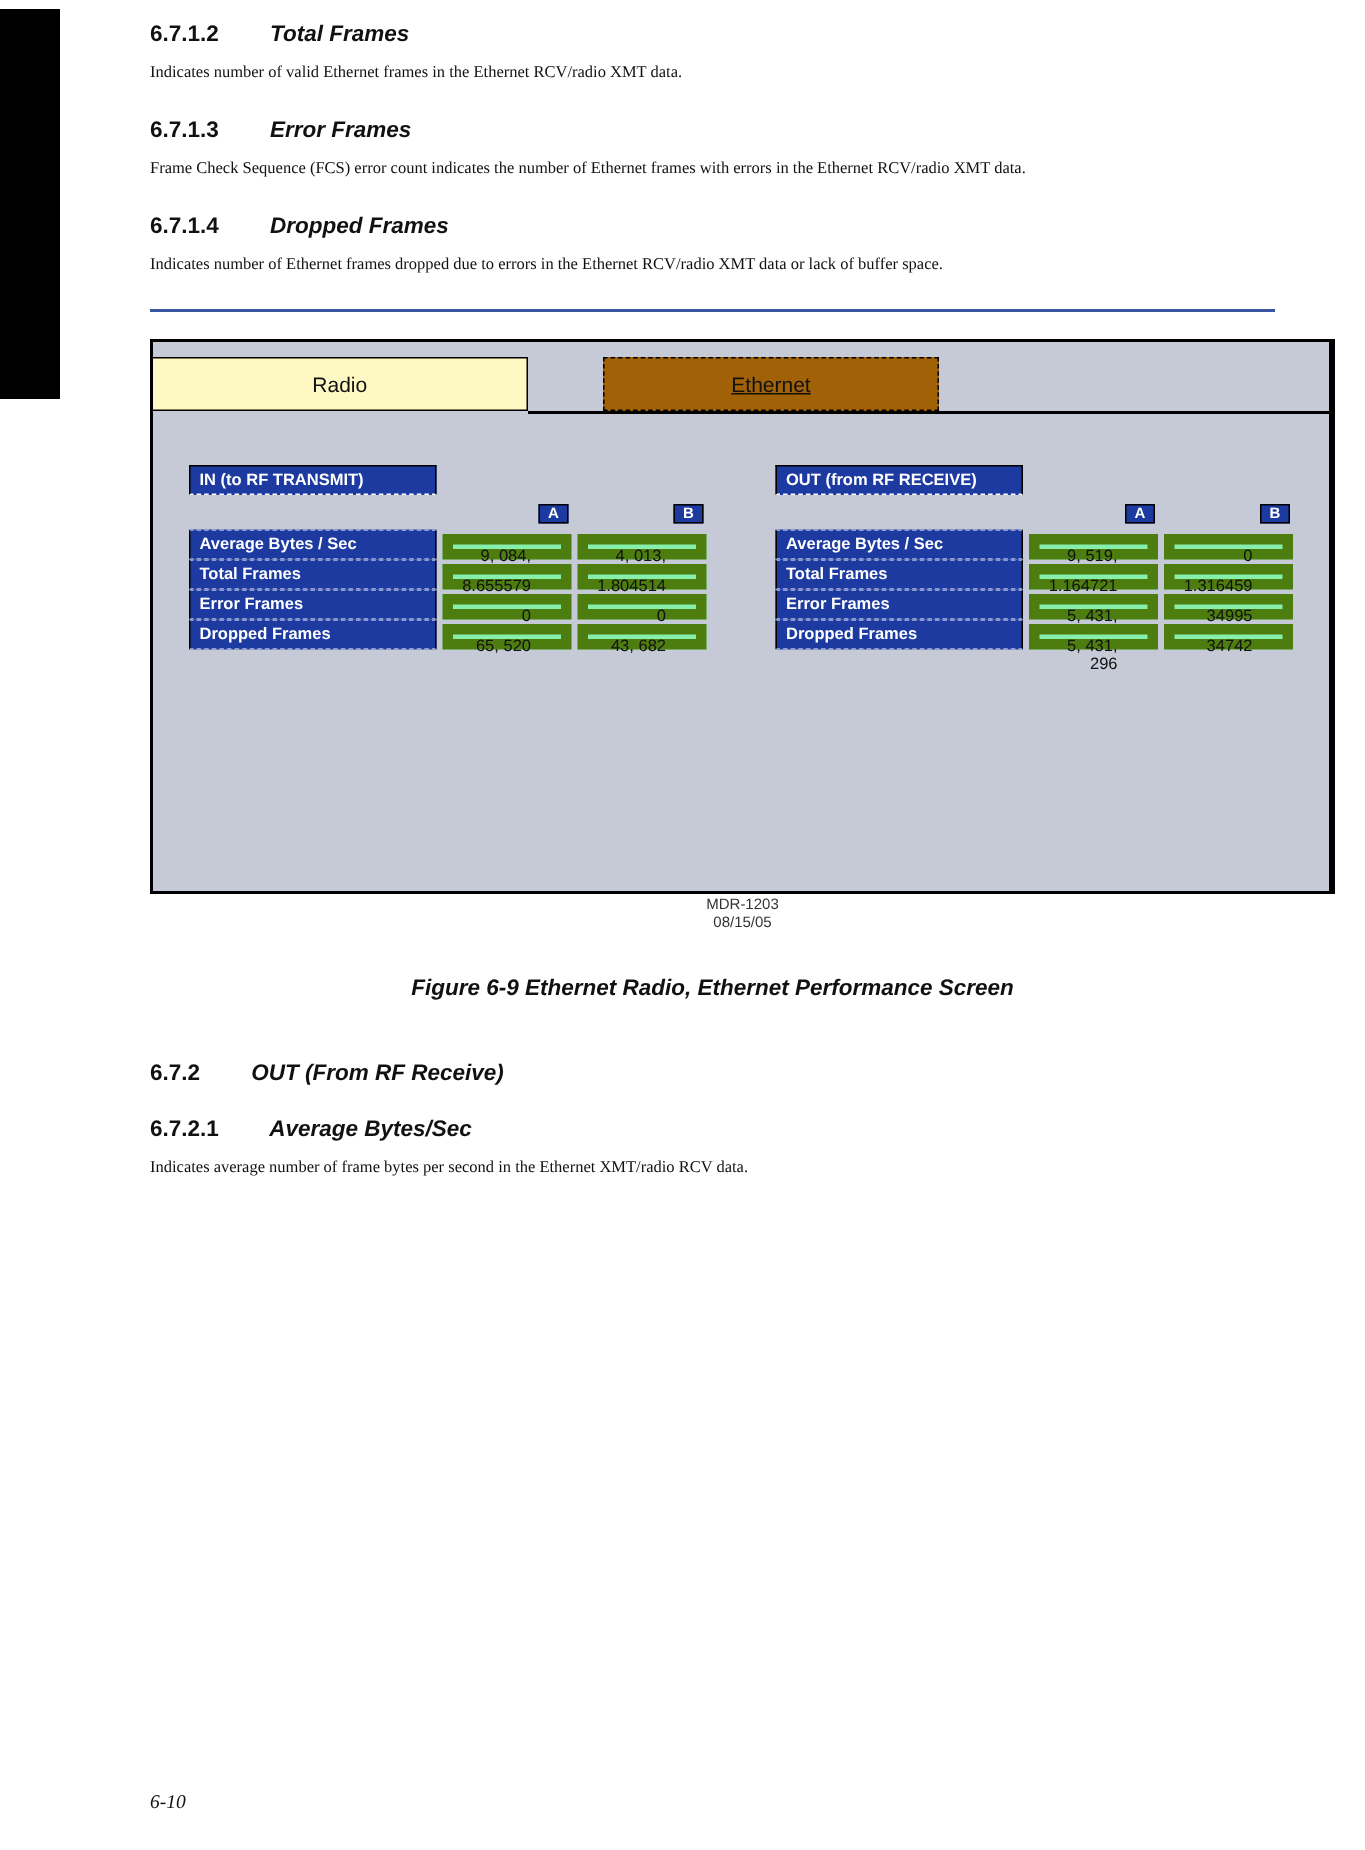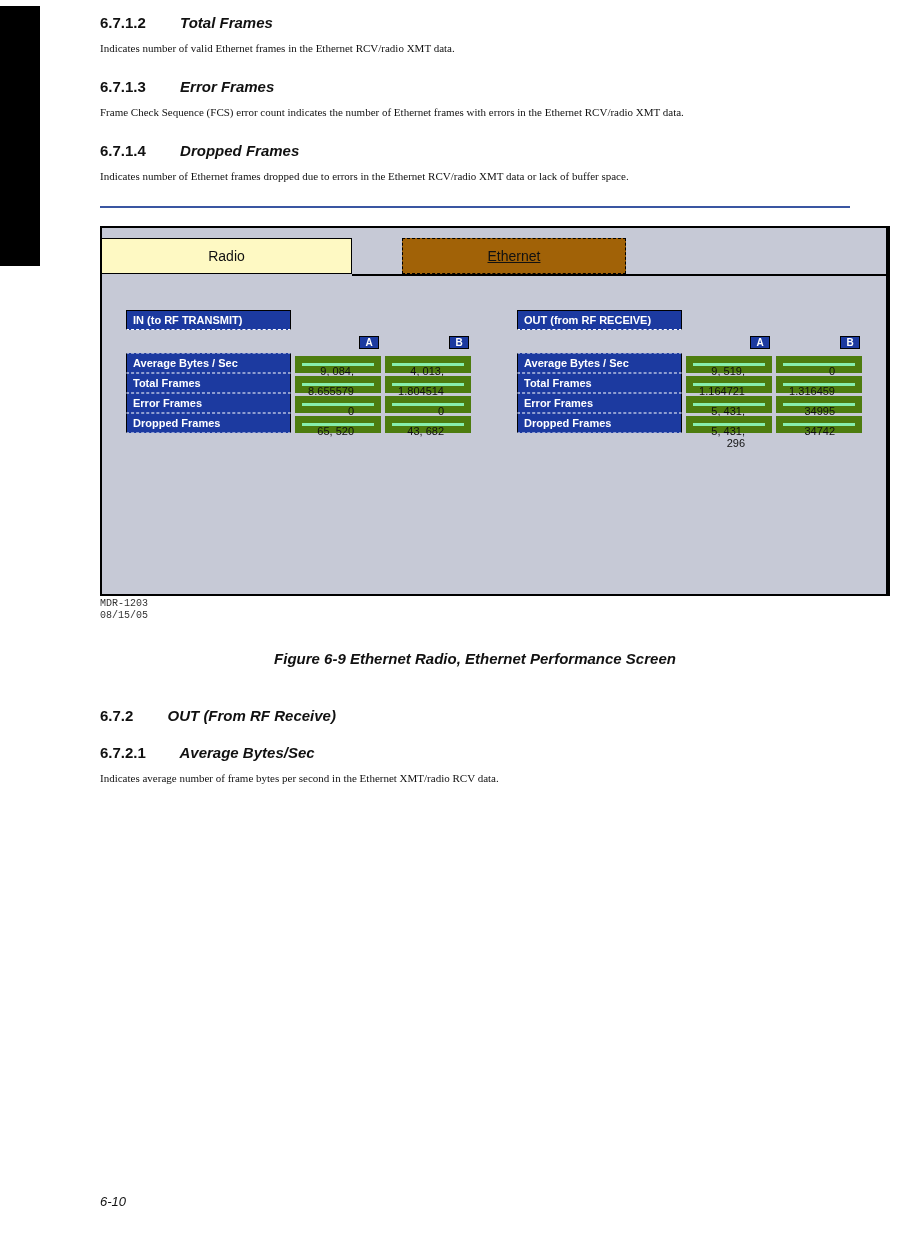--- a/index.html
+++ b/index.html
@@ -149,40 +149,40 @@
     font-size: 11px;
     height: 17px;
     width: 86px;
     text-align: right;
     padding: 2px 20px 0 0;
     box-sizing: border-box;
     font-family: Arial, Helvetica, sans-serif;
   }
 
   .fig-meta {
-    text-align: left;
-    font-family: Liberation Mono, monospace;
+    text-align: center;
+    font-family: Liberation Sans, sans-serif;
     font-size: 10px;
     color: #333;
     margin-top: 2px;
     line-height: 1.2;
   }
   .fig-caption {
     text-align: center;
     font-family: Arial, Helvetica, sans-serif;
     font-weight: bold;
     font-style: italic;
     font-size: 15px;
     margin: 28px 0 40px 0;
   }
   .page-num {
     position: absolute;
     bottom: 30px;
     left: 100px;
-    font-family: Liberation Sans, sans-serif;
+    font-family: Liberation Serif, serif;
     font-style: italic;
     font-size: 13px;
   }
 </style>
 </head>
 <body>
 
 <div class="page">
   <div class="black-tab"></div>
 

